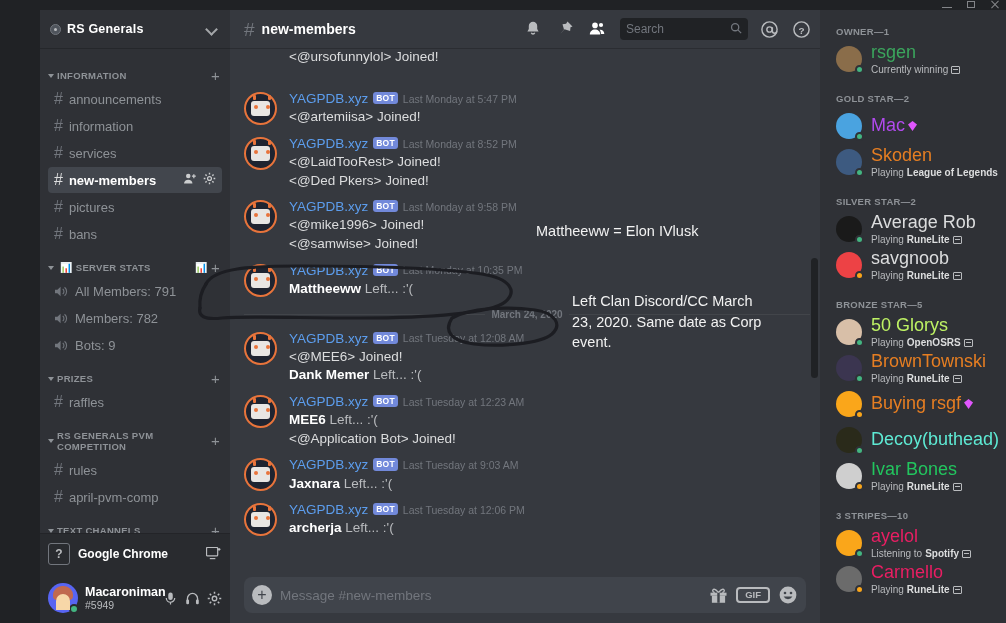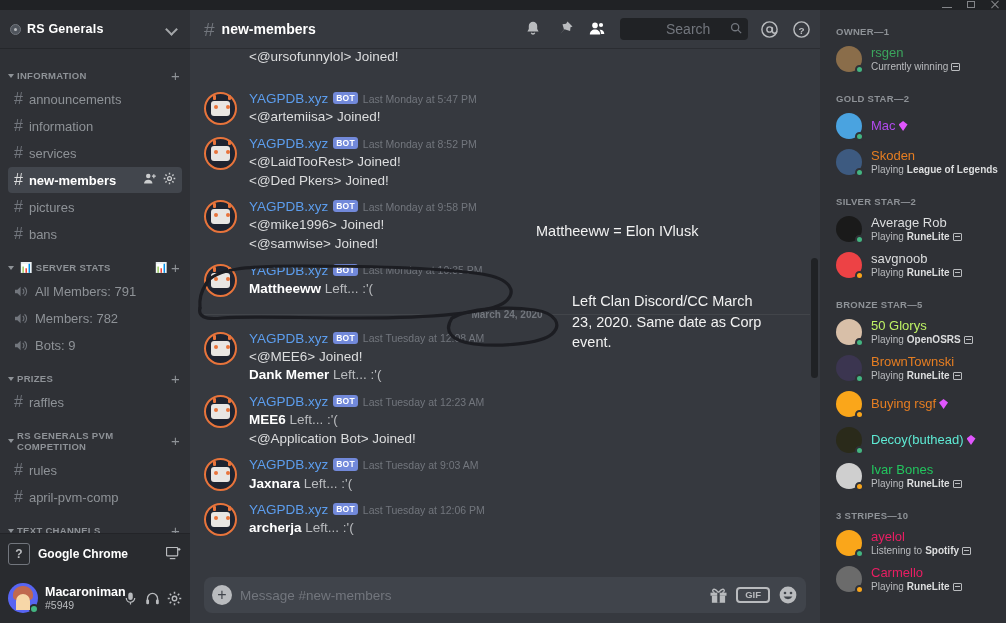--- a/index.html
+++ b/index.html
@@ -20,21 +20,21 @@
   .wcbtn { width: 10px; height: 8px; position: relative; opacity: .65; }
   .wcbtn i { position: absolute; background: #b9bbbe; }
   .wc-min i { left: 0; right: 0; bottom: 1px; height: 1px; }
   .wc-max i { left: 1px; right: 1px; top: 0px; bottom: 1px; height: auto; background: none; border: 1px solid #b9bbbe; }
   .wc-close i:nth-child(1) { left: 0; top: 3px; width: 10px; height: 1px; transform: rotate(45deg); }
   .wc-close i:nth-child(2) { left: 0; top: 3px; width: 10px; height: 1px; transform: rotate(-45deg); }
 
   .body-row { display: flex; flex: 1 1 auto; min-height: 0; }
 
   
-  .sidebar { width: 190px; background: #2f3136; display: flex; flex-direction: column; flex: 0 0 190px; position: relative; }
+  .sidebar { width: 190px; background: #2f3136; display: flex; flex-direction: column; flex: 0 0 190px; position: relative; margin-left: 40px; }
   .guild-header {
     height: 38px; flex: 0 0 38px; display: flex; align-items: center;
     padding: 0 12px 0 10px; color: #fff; font-size: 12.5px; font-weight: bold;
     box-shadow: 0 1px 0 rgba(0,0,0,.2); cursor: pointer;
   }
   .guild-badge {
     width: 11px; height: 11px; border-radius: 50%;
     background: #4f545c; border: 1px solid #72767d; margin-right: 6px;
     flex: 0 0 auto; position: relative;
   }
@@ -107,21 +107,21 @@
   .topbar .hash { font-size: 19px; color: #72767d; margin-right: 7px; }
   .chan-title { color: #fff; font-weight: bold; font-size: 14px; flex: 0 0 auto; }
   .topbar-spacer { flex: 1 1 auto; }
   .tb-ico { width: 22px; height: 22px; color: #b9bbbe; margin-left: 10px; display:flex; align-items:center; justify-content:center; cursor: pointer; }
   .search-box {
     width: 128px; height: 22px; background: #202225; border-radius: 4px;
     display: flex; align-items: center; padding: 0 6px; margin-left: 12px; cursor: text;
   }
   .search-box input {
     flex: 1 1 auto; background: transparent; border: none; outline: none;
-    color: #dcddde; font-size: 14px; font-family: "Liberation Sans", sans-serif; min-width: 0; margin-left: 40px;
+    color: #dcddde; font-size: 12px; font-family: "Liberation Sans", sans-serif; min-width: 0;
   }
   .search-box input::placeholder { color: #72767d; }
 
   .chat-wrap { flex: 1 1 auto; display: flex; flex-direction: column; min-height: 0; position: relative; justify-content: space-between; }
   .messages { flex: 1 1 auto; overflow: hidden; padding: 0 10px 0 14px; position: relative; }
 
   .msg { display: flex; padding: 9px 0 0 0; }
   .msg.cont { padding-top: 0; }
   .msg-av { width: 33px; height: 33px; flex: 0 0 33px; margin-right: 12px; margin-top: 1px; }
   .bot-av {
@@ -183,21 +183,21 @@
   
   .members { width: 186px; flex: 0 0 186px; background: #2f3136; overflow: hidden; padding: 0 0 0 0; }
   .m-cat {
     color: #8e9297; font-size: 9.5px; font-weight: bold; letter-spacing: .3px;
     padding: 16px 8px 4px 16px; text-transform: uppercase;
   }
   .m-row { display: flex; align-items: center; padding: 2px 8px 2px 16px; height: 36px; cursor: pointer; }
   .m-av { width: 26px; height: 26px; border-radius: 50%; flex: 0 0 26px; margin-right: 9px; position: relative; }
   .m-av .dot { border-color: #2f3136; width: 9px; height: 9px; border-width: 2.5px; right: -2px; bottom: -2px; }
   .m-meta { min-width: 0; flex: 1 1 auto; line-height: 1.18; }
-  .m-name { font-size: 13px; font-weight: 500; white-space: nowrap; overflow: hidden; display: flex; align-items: center; gap: 3px; }
+  .m-name { font-size: 18px; font-weight: 500; white-space: nowrap; overflow: hidden; display: flex; align-items: center; gap: 3px; }
   .m-status { color: #b9bbbe; font-size: 10px; white-space: nowrap; overflow: hidden; display: flex; align-items: center; gap: 3px; }
   .m-status b { color: #dcddde; font-weight: bold; }
   .box-ico {
     display: inline-block; width: 9px; height: 8px; border: 1px solid #b9bbbe;
     border-radius: 1px; position: relative; flex: 0 0 9px;
   }
   .box-ico::after { content:""; position:absolute; left:1px; right:1px; top:2.5px; height:1px; background:#b9bbbe; }
   .gem {
     display: inline-block; width: 9px; height: 10px; background: #e056fd; flex: 0 0 9px;
     clip-path: polygon(50% 0%, 100% 35%, 50% 100%, 0% 35%);

